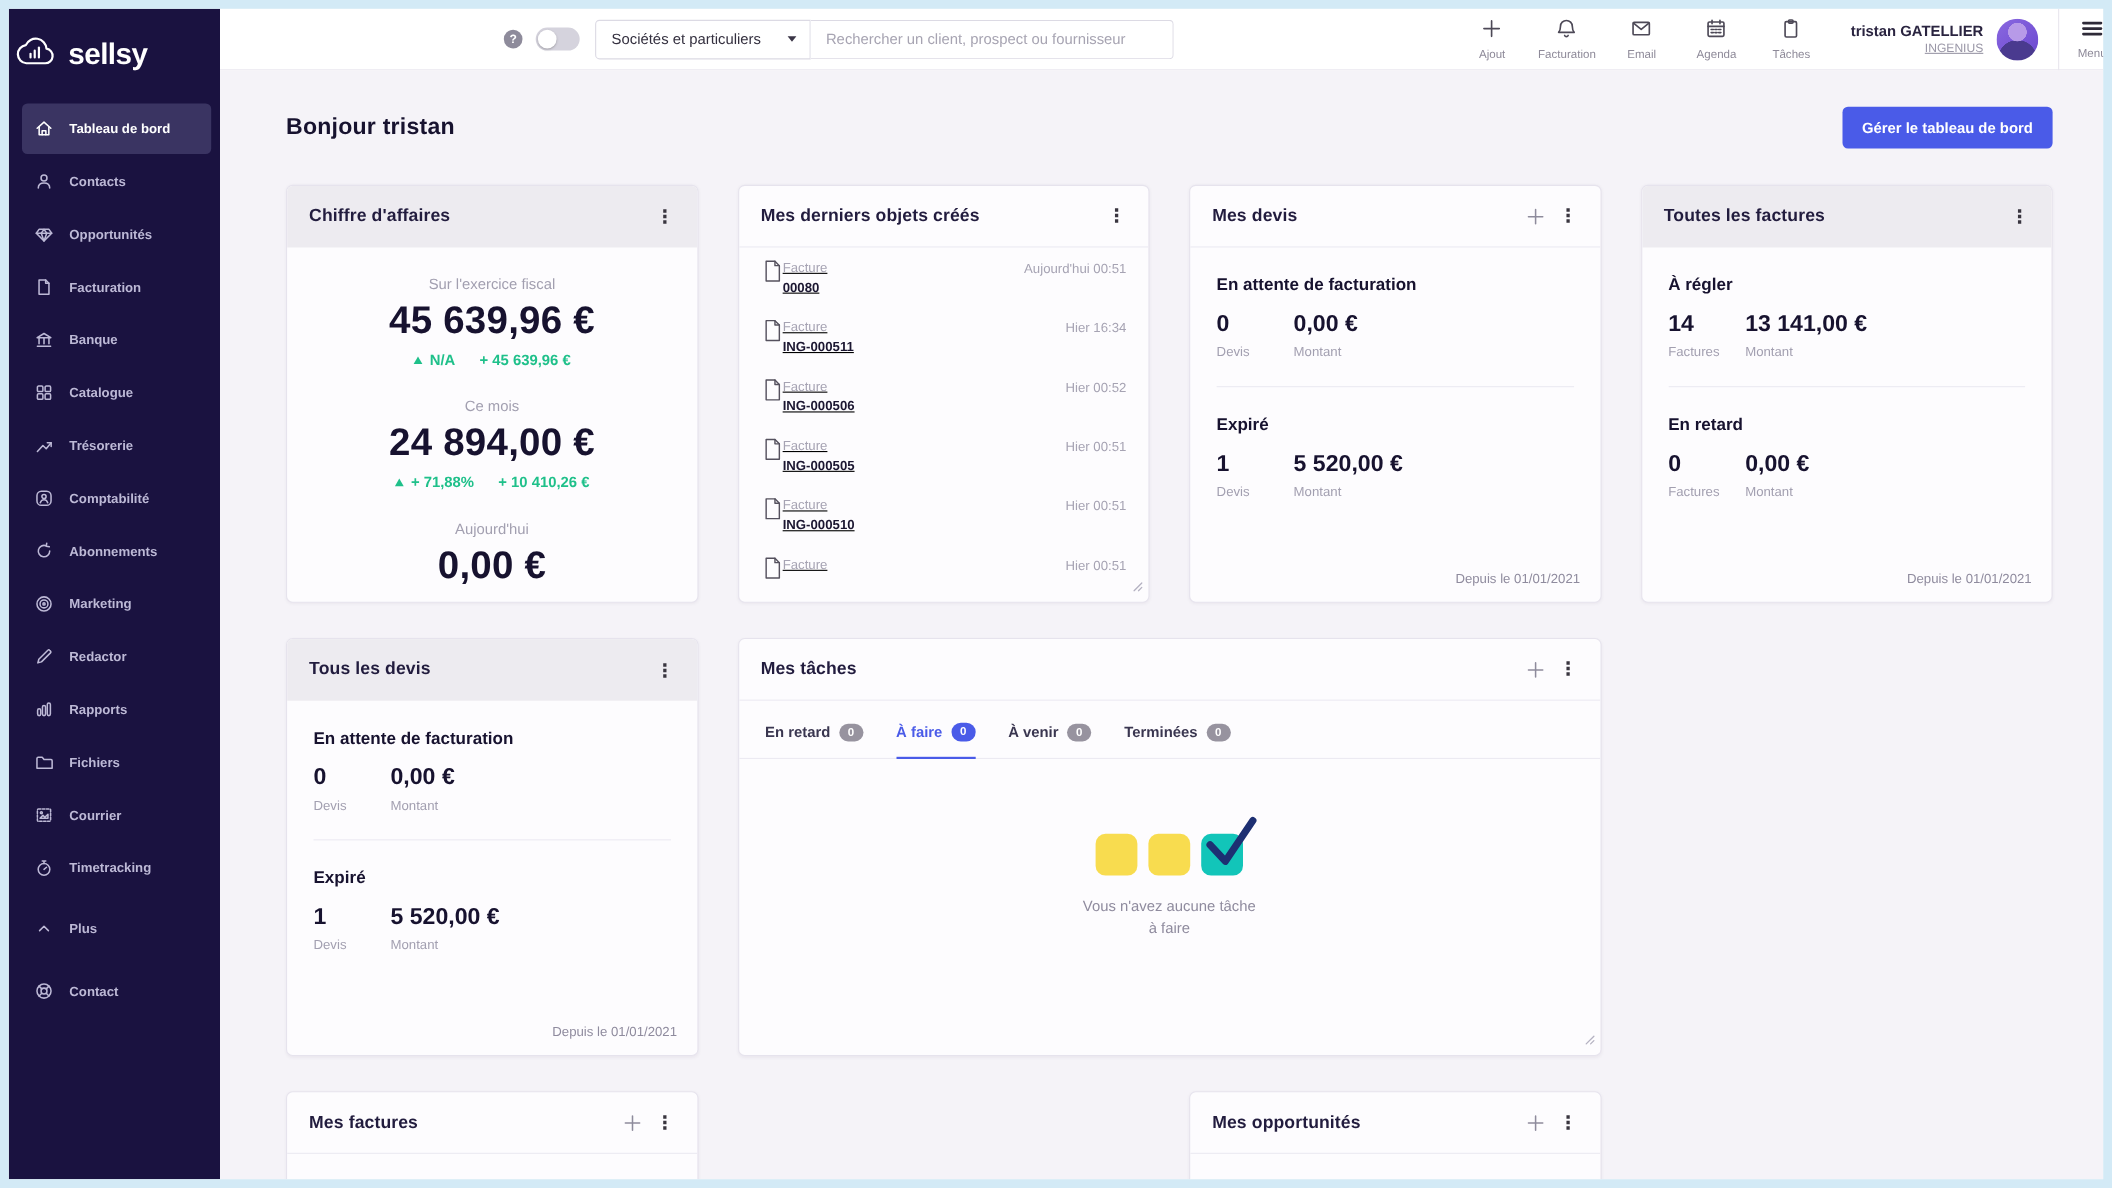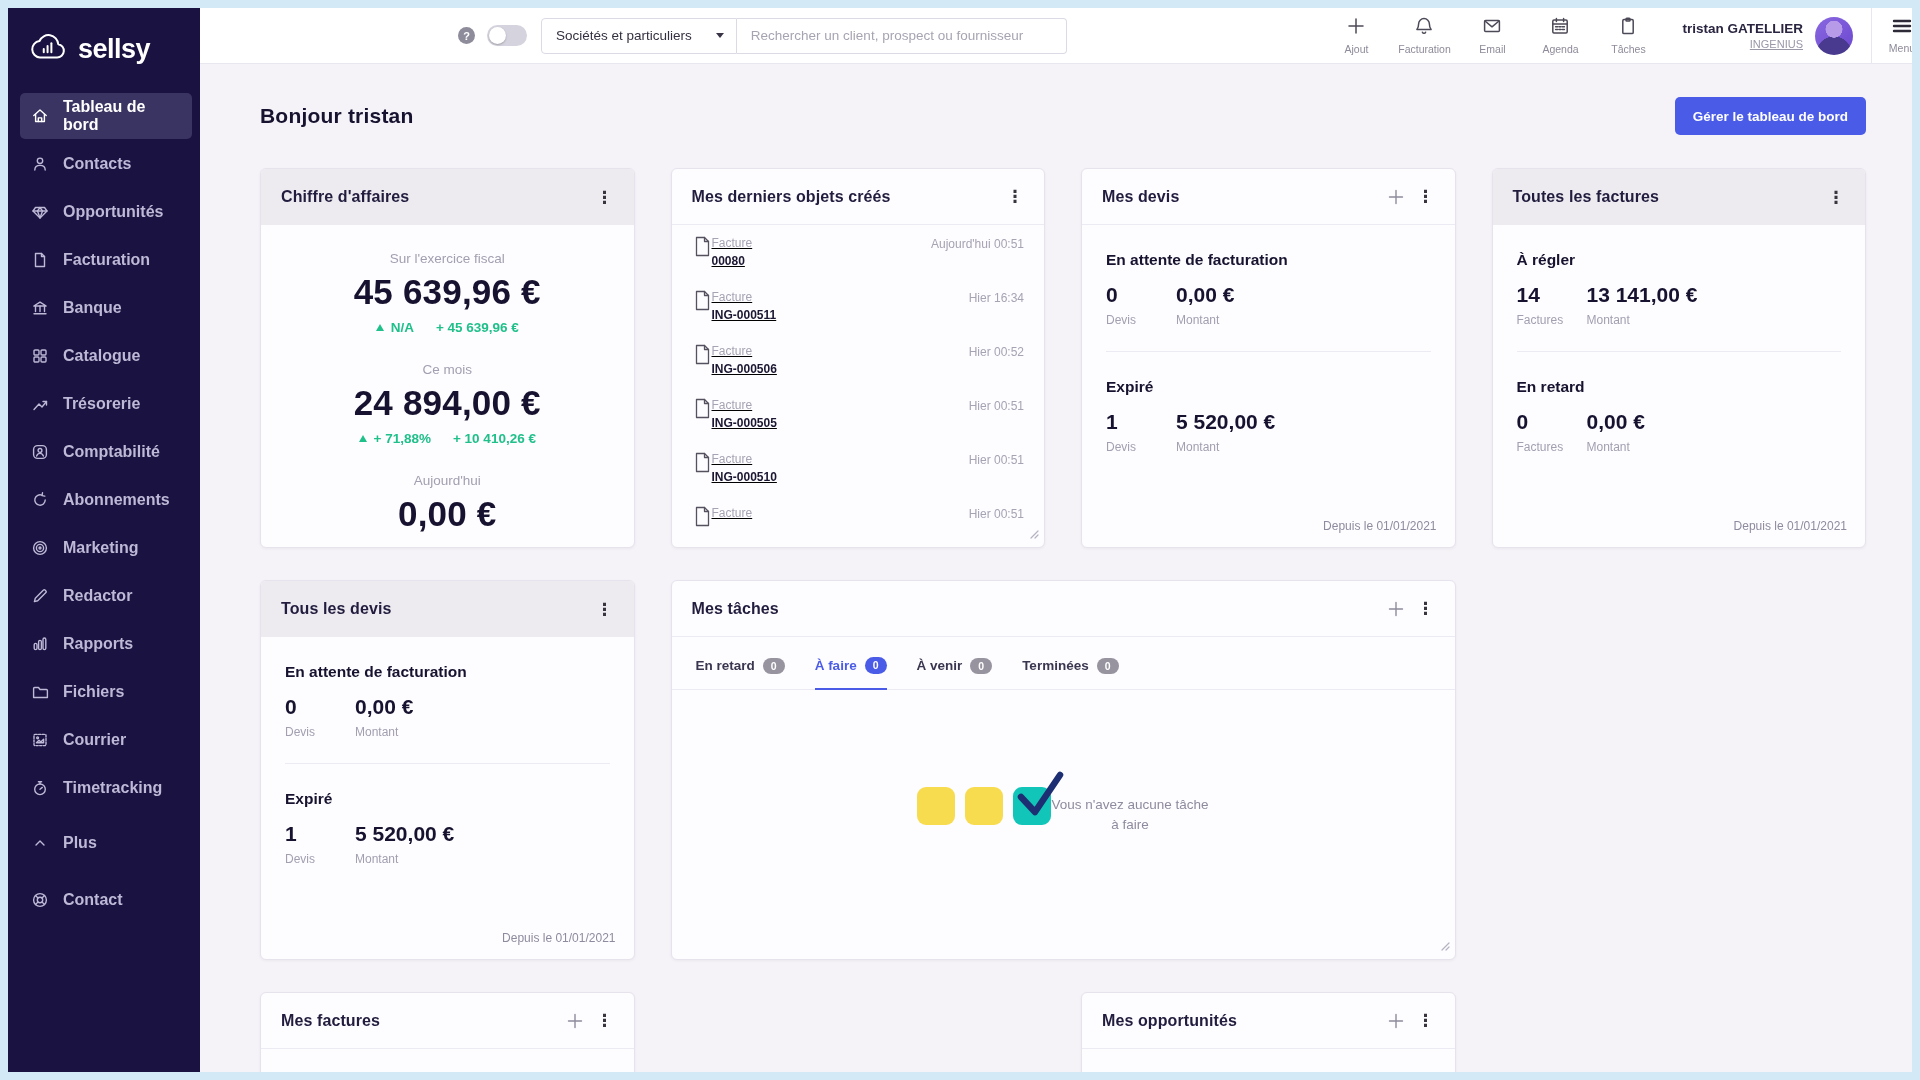--- a/index.html
+++ b/index.html
@@ -7,25 +7,25 @@
     --frame:#d3eaf6; --teal:#12c5b9; --yellow:#f8dc4f; --check:#1d2f72;
     --ink:#17122f; --muted:#a29fb0; --muted2:#8f8b9e; --line:#eceaf2; --cardborder:#e6e3ed;
   }
   *{box-sizing:border-box;margin:0;padding:0;}
   html,body{width:1920px;height:1080px;overflow:hidden;}
   body{background:var(--frame);font-family:"Liberation Sans","DejaVu Sans",sans-serif;-webkit-font-smoothing:antialiased;}
   .app{position:absolute;inset:8px;background:#fff;display:flex;overflow:hidden;}
 
   
   .sidebar{width:192px;flex:none;background:var(--sidebar);color:#bdb9d6;display:flex;flex-direction:column;}
-  .logo{display:flex;align-items:center;gap:8px;padding:24px 12px 26px 20px;color:#fff;}
+  .logo{display:flex;align-items:center;gap:8px;padding:24px 12px 26px 4px;color:#fff;}
   .logo-text{font-size:27px;font-weight:800;letter-spacing:-.5px;color:#fff;}
   .nav{display:flex;flex-direction:column;}
   .nav-item{display:flex;align-items:center;gap:13px;height:46px;margin:1px 8px 1px 12px;padding:0 8px 0 10px;
-    border-radius:5px;font-size:16px;font-weight:700;cursor:pointer;color:#bdb9d6;}
+    border-radius:5px;font-size:12px;font-weight:700;cursor:pointer;color:#bdb9d6;}
   .nav-item.active{background:var(--sidebar-active);color:#fff;}
   .nav-item.small{margin-top:8px;font-weight:600;}
   .nav-item.contact{margin-top:10px;}
   .nav-icon{width:20px;height:20px;flex:none;display:flex;align-items:center;justify-content:center;}
   .nav-icon svg{stroke:currentColor;fill:none;stroke-width:1.4;stroke-linecap:round;stroke-linejoin:round;}
 
   
   .main{flex:1;display:flex;flex-direction:column;min-width:0;}
   .topbar{height:56px;flex:none;background:#fff;border-bottom:1px solid #e8e6ee;display:flex;align-items:center;}
   .help-badge{width:17px;height:17px;border-radius:50%;background:#8e8b9b;color:#fff;font-size:11px;font-weight:700;
@@ -105,21 +105,21 @@
   .stat-divider{border-top:1px solid var(--line);margin:24px 24px 0;}
   .card-footer{margin-top:auto;text-align:right;padding:0 18px 14px;font-size:12px;color:var(--muted2);}
 
   
   .card-tasks{grid-column:2/4;grid-row:2;}
   .tabs{display:flex;gap:30px;padding:20px 24px 0;margin:0 0 0 0;border-bottom:1px solid var(--line);}
   .tab{display:flex;align-items:center;gap:8px;padding-bottom:14px;font-size:13.5px;font-weight:700;color:#3a3650;cursor:pointer;}
   .tab .badge{background:#97939f;color:#fff;font-size:10.5px;font-weight:700;border-radius:9px;padding:2px 8px;line-height:1.2;}
   .tab.active{color:var(--accent);border-bottom:2.5px solid var(--accent);margin-bottom:-1px;}
   .tab.active .badge{background:var(--accent);}
-  .tasks-empty{flex:1;display:flex;flex-direction:row;align-items:center;justify-content:center;padding-bottom:36px;}
+  .tasks-empty{flex:1;display:flex;flex-direction:column;align-items:center;justify-content:center;padding-bottom:36px;}
   .squares{display:flex;gap:10px;position:relative;}
   .sq{width:38px;height:38px;border-radius:9px;background:var(--yellow);}
   .sq.teal{background:var(--teal);}
   .check-overlay{position:absolute;right:-15px;top:-17px;}
   .check-overlay svg{stroke:var(--check);fill:none;stroke-width:6.5;stroke-linecap:round;stroke-linejoin:round;}
   .empty-text{margin-top:18px;font-size:13.5px;color:var(--muted2);text-align:center;line-height:1.5;}
 
   .card-r3c1{grid-column:1;grid-row:3;}
   .card-r3c3{grid-column:3;grid-row:3;}
 </style>

